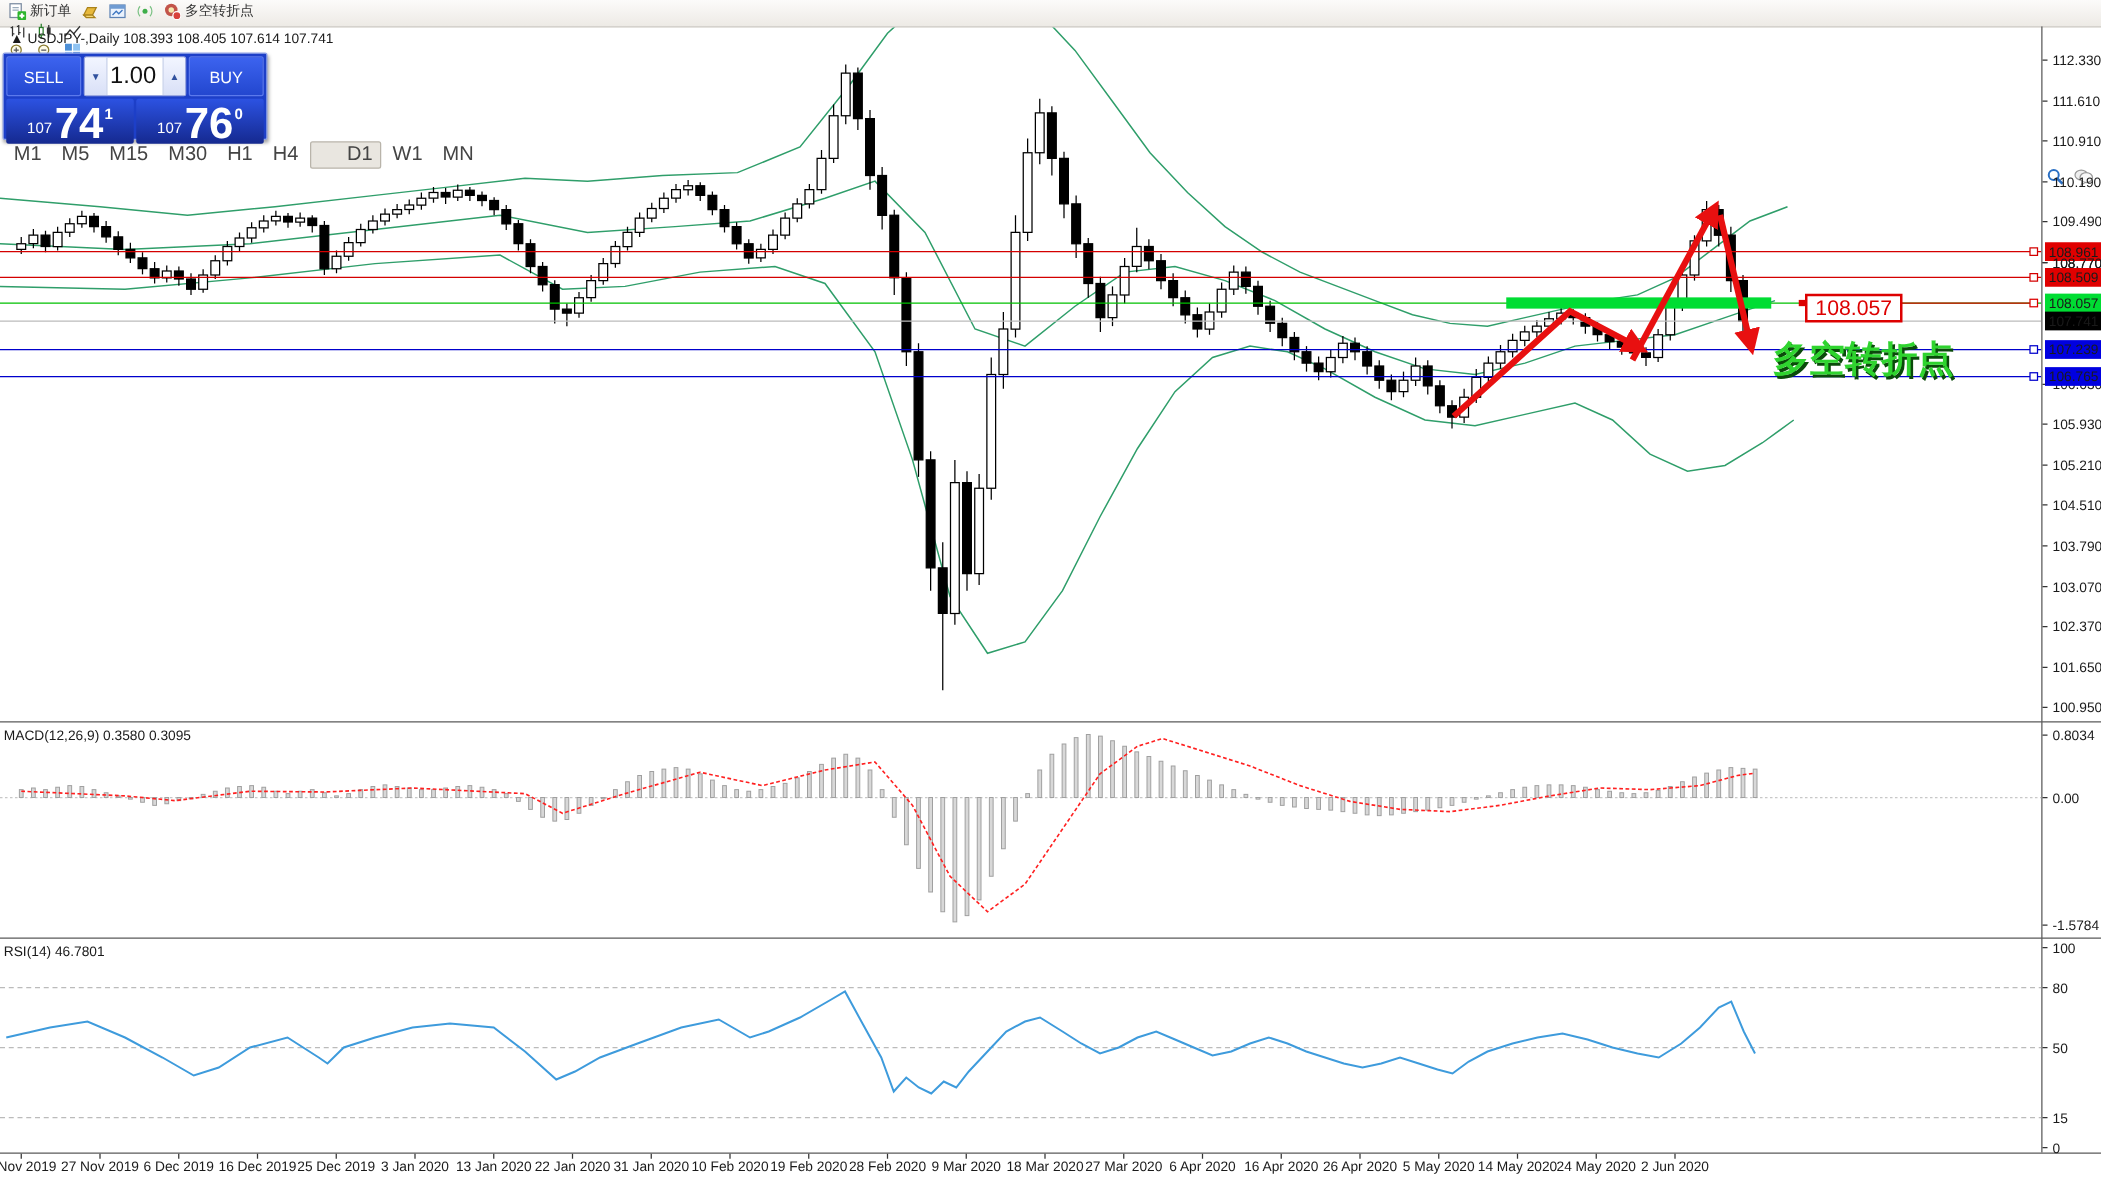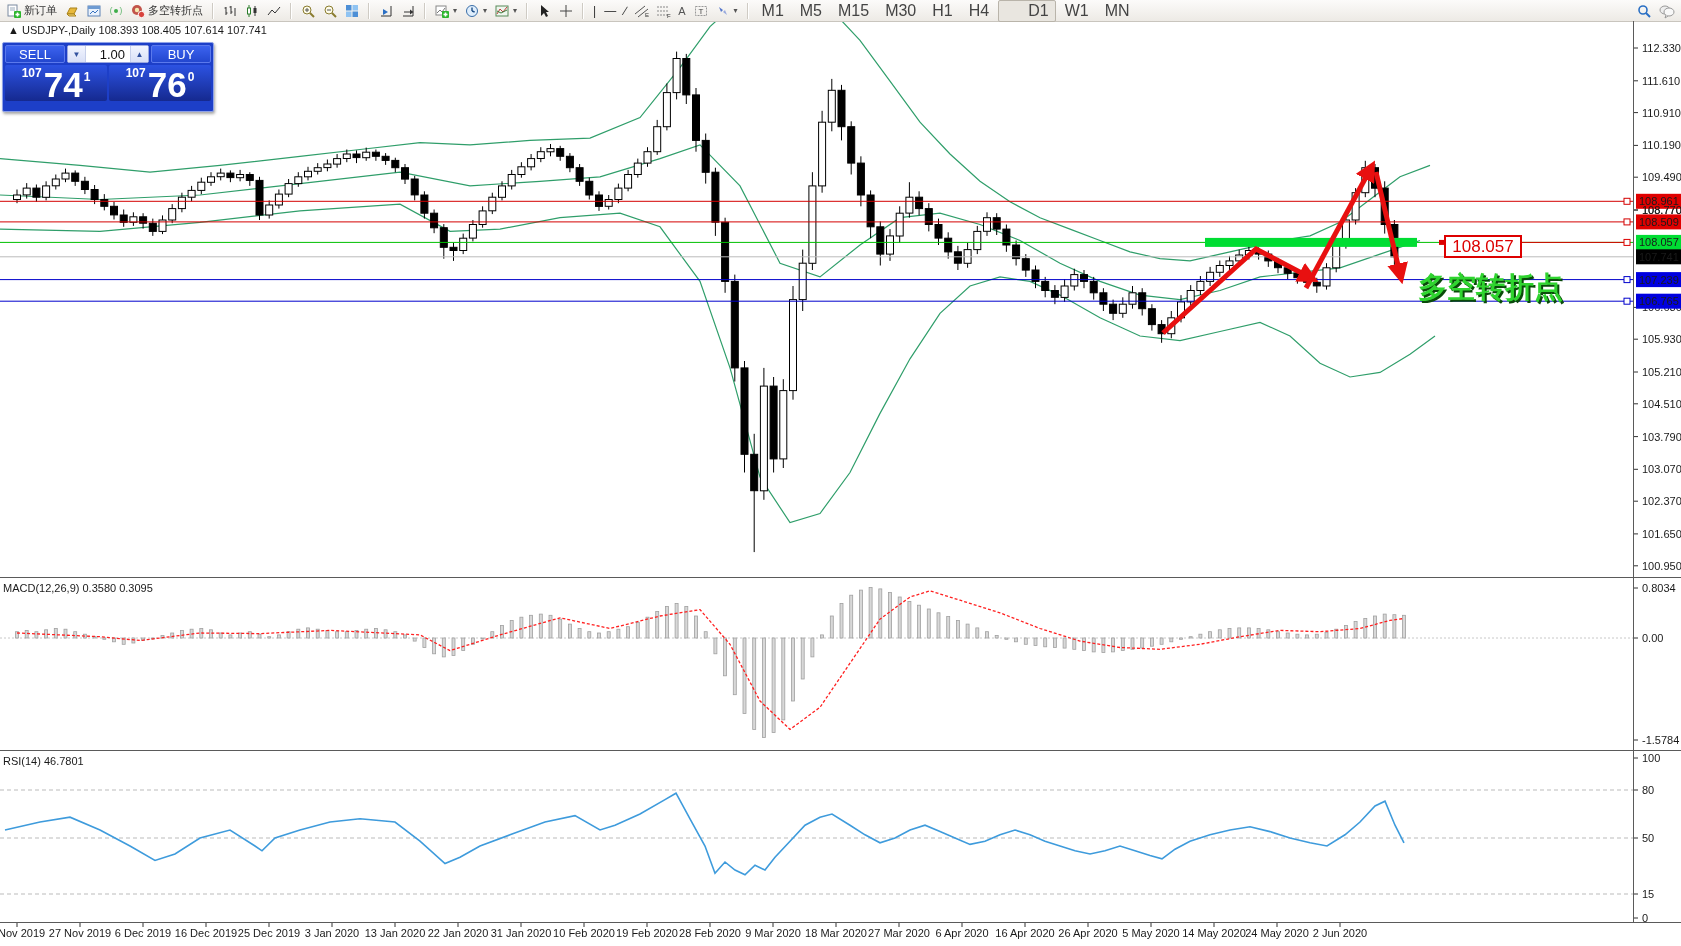--- a/index.html
+++ b/index.html
@@ -1,45 +1,45 @@
 <!DOCTYPE html>
 <html><head>
 <meta charset="utf-8">
 <style>
   html,body{margin:0;padding:0;background:#fff;}
   #app{position:relative;width:1681px;height:946px;font-family:"Liberation Sans",sans-serif;overflow:hidden;background:#fff;}
   
   #toolbar{position:absolute;left:0;top:0;width:1681px;height:21px;
     background:linear-gradient(#fcfbfa,#edeae5);border-bottom:1px solid #c9c5be;
-    display:flex;align-items:center;font-size:11px;color:#333;}
+    display:flex;align-items:flex-start;font-size:11px;color:#333;flex-direction:column;}
   .tb-group{display:flex;align-items:center;height:21px;padding:0 3px;}
   .tb-sep{width:1px;height:16px;background:#cfcbc4;margin:0 2px;border-right:1px solid #fff;}
   .tb-btn{display:flex;align-items:center;gap:3px;padding:1px 4px;border-radius:2px;cursor:default;}
   .tb-btn .g{font-size:12px;line-height:14px;}
   .tf-btn{padding:1px 6px;margin:0 1px;color:#444;font-size:16px;border:1px solid transparent;}
   .tf-btn.active{background:#e9e6e0;border:1px solid #b9b4aa;border-radius:2px;padding-left:29px;}
   .caret{font-size:8px;color:#555;margin-left:1px;}
   #tb-right{margin-left:auto;display:flex;align-items:center;gap:8px;padding-right:8px;}
   .mini-ico{display:inline-block;width:14px;height:14px;position:relative;}
   
   #trade{position:absolute;left:2px;top:42px;width:206px;height:64px;background:#1d3fc8;
     border:1px solid #8fa2e8;box-shadow:1px 2px 3px rgba(0,0,0,.35);border-radius:2px;padding:2px;}
-  #trade .row1{display:flex;height:18px;gap:2px;}
+  #trade .row1{display:flex;height:32px;gap:2px;}
   .trade-btn{flex:0 0 58px;background:linear-gradient(#3c63ef,#2347cf);color:#fff;font-size:13px;
     display:flex;align-items:center;justify-content:center;border:1px solid #5b79ec;border-radius:2px;}
   #vol-box{flex:1;display:flex;background:#fff;border:1px solid #9aa7e0;border-radius:2px;overflow:hidden;}
   .vol-arrow{width:17px;background:linear-gradient(#f2f5ff,#d9e0f7);color:#31519e;font-size:8px;
     display:flex;align-items:center;justify-content:center;border-right:1px solid #c6cfea;}
   .vol-arrow:last-child{border-left:1px solid #c6cfea;border-right:none;}
   #vol-val{flex:1;display:flex;align-items:center;justify-content:flex-end;padding-right:5px;
-    color:#111;font-size:13px;}
+    color:#111;font-size:19px;}
   #trade .row2{display:flex;height:36px;gap:2px;margin-top:2px;}
   .px-panel{flex:1;background:linear-gradient(#2c52e2,#15298f);color:#fff;display:flex;
     align-items:flex-end;justify-content:center;padding-bottom:2px;border-radius:2px;}
-  .px-small{font-size:12px;font-weight:bold;margin:0 2px 19px 0;}
+  .px-small{font-size:12px;font-weight:normal;margin:0 2px 4px 0;}
   .px-big{font-size:35px;font-weight:bold;line-height:29px;}
   .px-sup{font-size:12px;font-weight:bold;margin:2px 0 0 1px;align-self:flex-start;padding-top:3px;}
   
   #chart-svg{position:absolute;left:0;top:21px;}
   text{font-family:"Liberation Sans",sans-serif;}
   .axis-txt{font-size:11px;fill:#1a1a1a;}
   .date-txt{font-size:11px;fill:#1a1a1a;}
   .panel-label{font-size:11px;fill:#1a1a1a;}
   .cn-note{font-size:29px;font-weight:bold;fill:#2fd42f;}
 </style>

